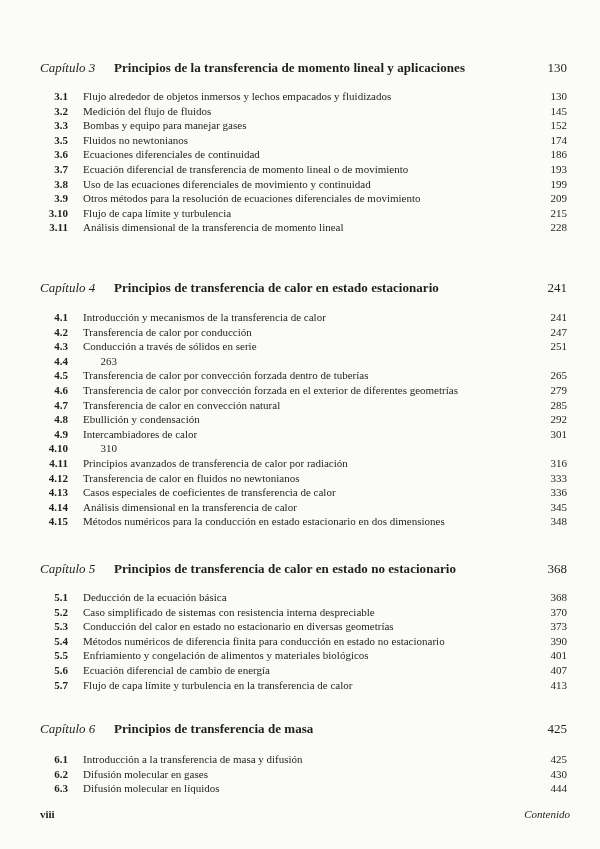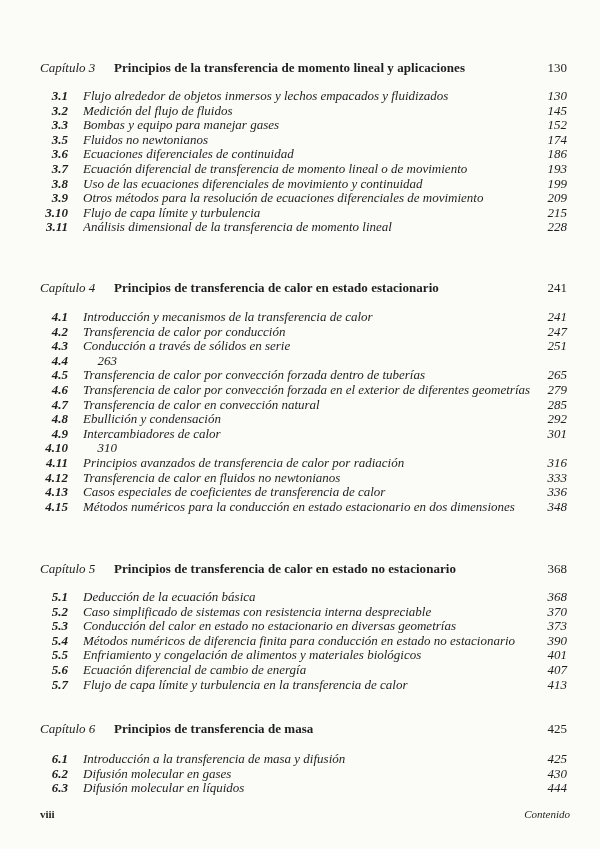--- a/index.html
+++ b/index.html
@@ -15,23 +15,22 @@
     position: absolute; left: 40px; width: 527px;
     height: 16px; font-size: 13px; line-height: 16px;
     display: flex; align-items: baseline;
   }
   .chapter .ch-label { font-style: italic; width: 74px; white-space: nowrap; }
   .chapter .ch-title { font-weight: bold; flex: 1; white-space: nowrap; letter-spacing: 0.05px; }
   .chapter .ch-page { width: 40px; text-align: right; }
   .sections { position: absolute; left: 40px; width: 527px; }
   .sec {
     display: flex; align-items: flex-end;
-    height: 14.6px; font-size: 13px; line-height: 14.6px;
+    height: 14.6px; font-size: 11px; line-height: 14.6px;
     white-space: nowrap;
-    font-style: italic;
   }
   .sec .num { font-weight: bold; width: 28px; text-align: right; margin-right: 15px; }
   .sec .title { flex: 1; overflow: hidden; }
   .sec .pg { width: 34px; text-align: right; }
   .footer {
     position: absolute; top: 808px; left: 40px; width: 530px;
     display: flex; justify-content: space-between; font-size: 11px;
   }
   .footer .folio { font-weight: bold; }
   .footer .running { font-style: italic; }
@@ -162,20 +161,25 @@
         <span class="num">4.12</span>
         <span class="title">Transferencia de calor en fluidos no newtonianos</span>
         <span class="pg">333</span>
       </div>
       <div class="sec">
         <span class="num">4.13</span>
         <span class="title">Casos especiales de coeficientes de transferencia de calor</span>
         <span class="pg">336</span>
       </div>
       <div class="sec">
+        <span class="num">4.14</span>
+        <span class="title">Análisis dimensional en la transferencia de calor</span>
+        <span class="pg">345</span>
+      </div>
+      <div class="sec">
         <span class="num">4.15</span>
         <span class="title">Métodos numéricos para la conducción en estado estacionario en dos dimensiones</span>
         <span class="pg">348</span>
       </div>
     </div>
 
   <div class="chapter" style="top:561px">
     <span class="ch-label">Capítulo 5</span>
     <span class="ch-title">Principios de transferencia de calor en estado no estacionario</span>
     <span class="ch-page">368</span>

